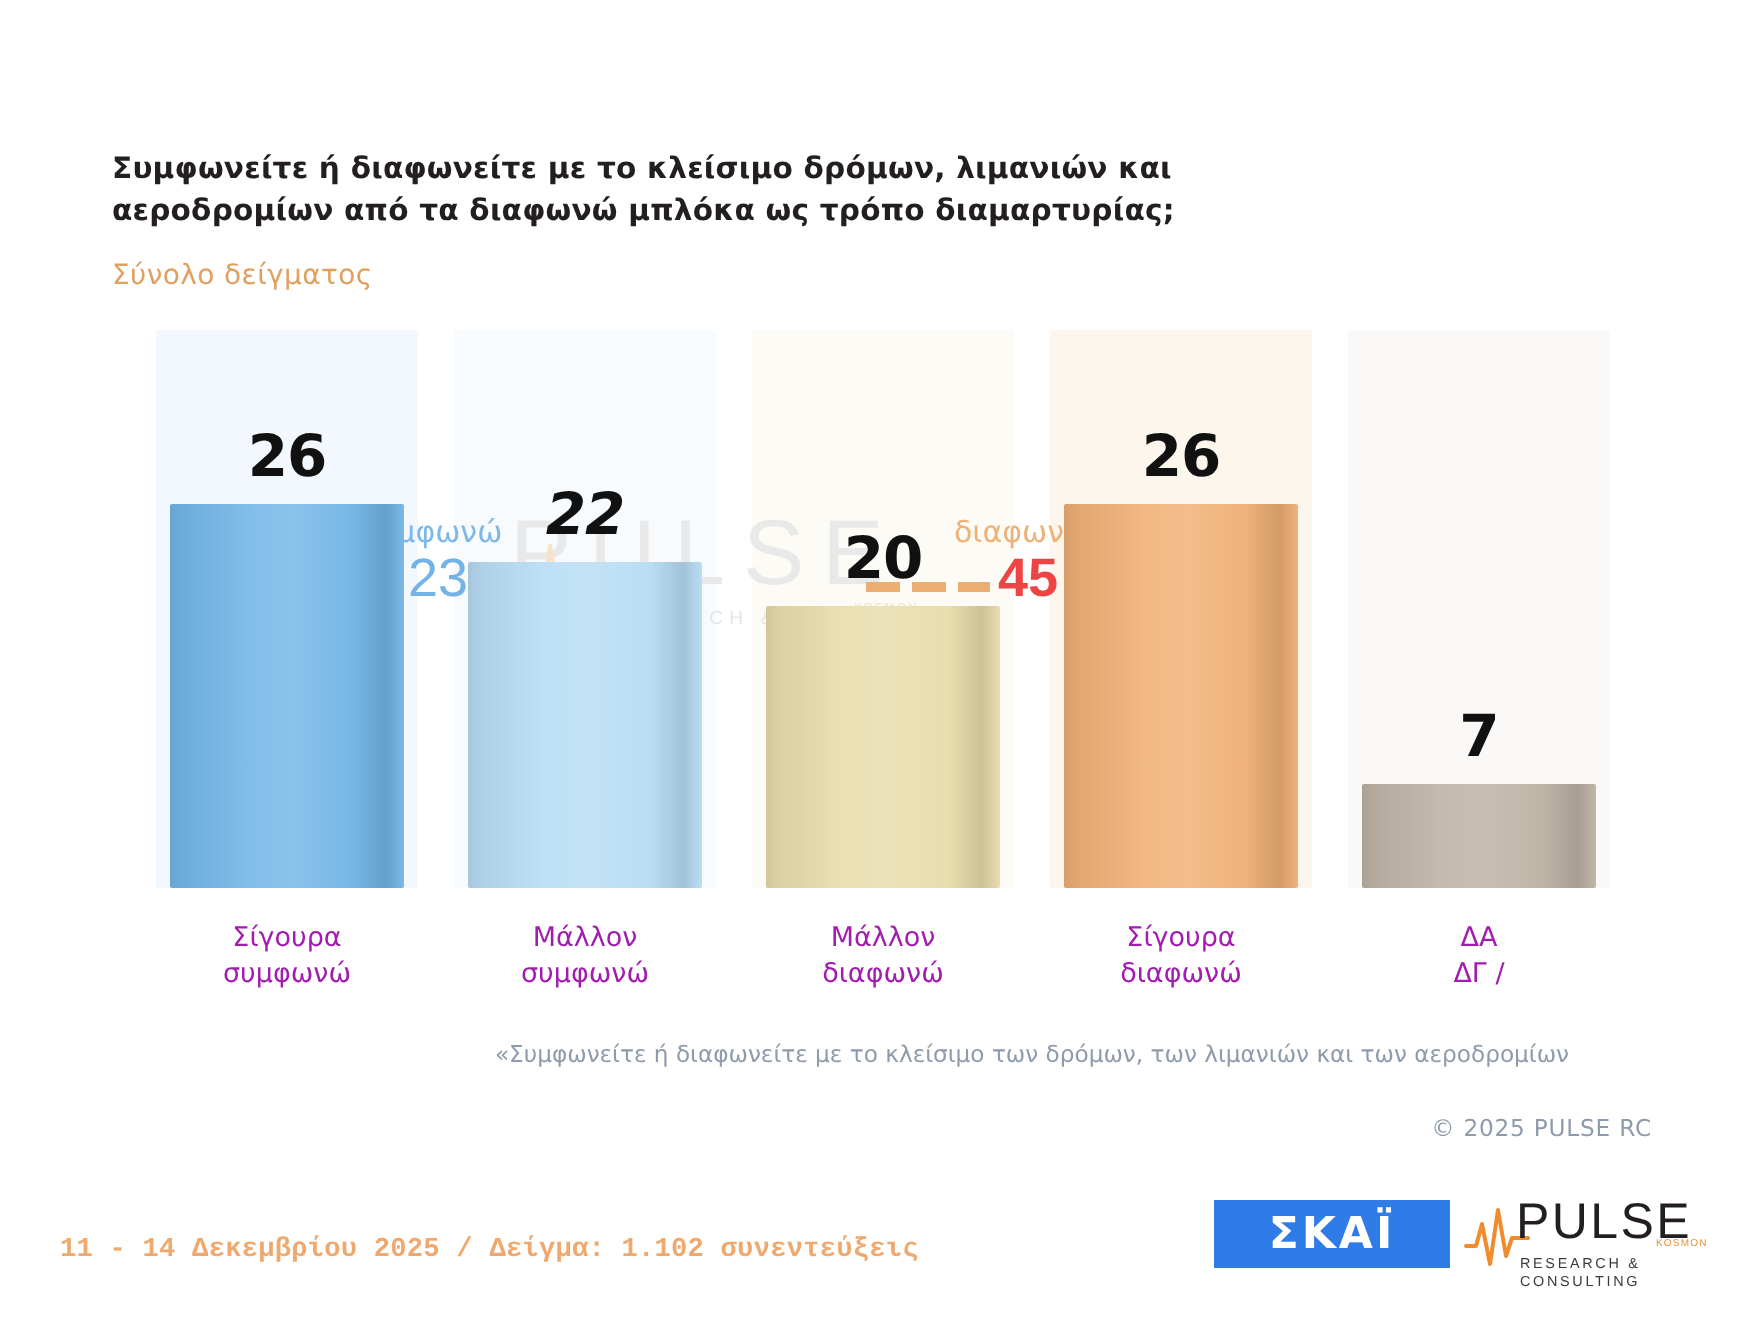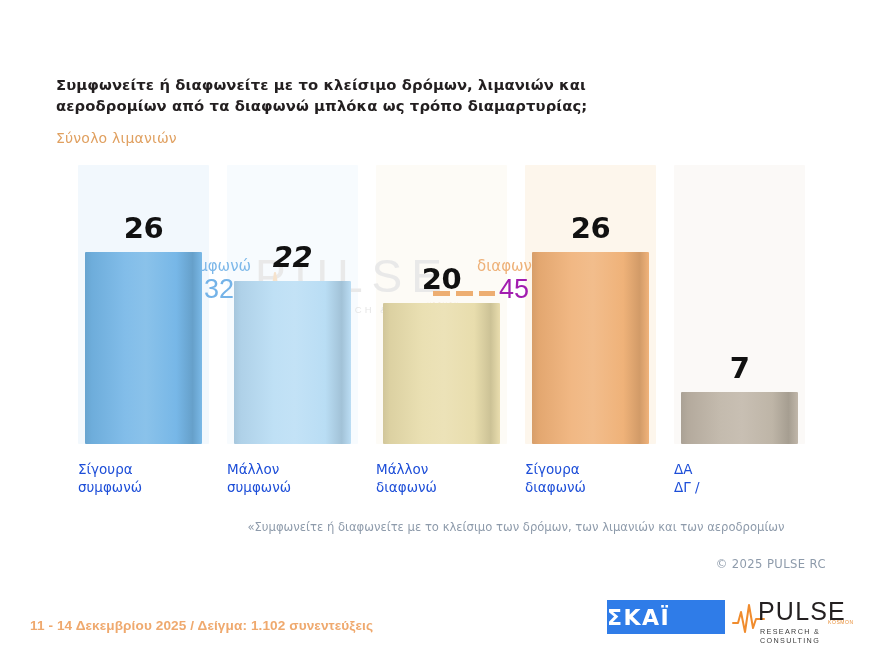--- a/index.html
+++ b/index.html
@@ -72,57 +72,57 @@
     background-image:repeating-linear-gradient(to right,#6aaee4 0px,#6aaee4 17px,rgba(255,255,255,0) 17px,rgba(255,255,255,0) 23px);
   }
   .bk-line.orange{
     background-image:repeating-linear-gradient(to right,#edae72 0px,#edae72 17px,rgba(255,255,255,0) 17px,rgba(255,255,255,0) 23px);
   }
   .bk-num{
     position:absolute;top:-9px;font-size:27px;line-height:30px;
     font-family:"Liberation Sans",sans-serif;font-weight:400;
   }
   .bk-num.blue{color:#74b3e8;}
-  .bk-num.orange{color:#a21caf;}
+  .bk-num.orange{color:#ef4444;font-weight:bold;}
   .bk-lab{
     position:absolute;top:-26px;font-size:15px;
     font-family:"DejaVu Sans",sans-serif;
   }
   .bk-lab.blue{color:#7db8e9;}
   .bk-lab.orange{color:#eeb178;}
 
   
   .cat{
-    position:absolute;font-size:13.5px;
-    line-height:18px;color:#1d4ed8;
+    position:absolute;text-align:center;font-size:13.5px;
+    line-height:18px;color:#a21caf;
     font-family:"DejaVu Sans",sans-serif;
   }
 
   
   .footquote{
     position:absolute;right:46px;top:519px;width:620px;
     text-align:center;font-size:11.6px;line-height:16.5px;
     color:#8e9bab;font-family:"DejaVu Sans",sans-serif;
   }
   .copy{
     position:absolute;right:46px;top:557px;text-align:left;
     font-size:11.6px;color:#8e9bab;letter-spacing:.4px;
     font-family:"DejaVu Sans",sans-serif;
   }
 
   
   .datesample{
     position:absolute;left:30px;top:618px;
     font-size:13.6px;font-weight:bold;color:#efa96e;
-    letter-spacing:.1px;font-family:Liberation Sans, sans-serif;
+    letter-spacing:.1px;font-family:Liberation Mono, monospace;
   }
 
   .skai{
     position:absolute;left:607px;top:600px;width:118px;height:34px;
-    background:#2f7ce8;display:flex;align-items:center;justify-content:flex-start;
+    background:#2f7ce8;display:flex;align-items:center;justify-content:center;
   }
   .skai span{
     color:#ffffff;font-size:22px;font-weight:bold;letter-spacing:1.5px;
     font-family:"DejaVu Sans",sans-serif;
   }
   .pulselogo{position:absolute;left:736px;top:598px;width:132px;height:40px;}
   .pl-text{
     position:absolute;left:22px;top:-1px;font-size:25px;letter-spacing:1.2px;
     color:#231f20;font-family:"Liberation Sans",sans-serif;font-weight:400;
   }
@@ -138,42 +138,42 @@
 </style>
 </head>
 <body>
 
 <div id="stage">
 
   <div class="title">
     <span class="l1">Συμφωνείτε ή διαφωνείτε με το κλείσιμο δρόμων, λιμανιών και</span>
     <span class="l2">αεροδρομίων από τα διαφωνώ μπλόκα ως τρόπο διαμαρτυρίας;</span>
   </div>
-  <div class="subtitle">Σύνολο λιμανιών</div>
+  <div class="subtitle">Σύνολο δείγματος</div>
 
   <div class="plot">
 
     <div class="col colpanel" style="left: 0px; width: 131px; background: rgb(242, 248, 253);"></div>
     <div class="col colpanel" style="left: 149px; width: 131px; background: rgb(247, 251, 254);"></div>
     <div class="col colpanel" style="left: 298px; width: 131px; background: rgb(253, 251, 246);"></div>
     <div class="col colpanel" style="left: 447px; width: 131px; background: rgb(253, 246, 236);"></div>
     <div class="col colpanel" style="left: 596px; width: 131px; background: rgb(251, 249, 247);"></div>
 
     <div class="watermark" style="left:177px;top:88px;">
       <svg class="wm-wave" width="62" height="44" viewBox="0 0 62 44">
         <path d="M2 30 L10 30 L14 16 L19 40 L24 6 L29 36 L33 24 L40 24" fill="none" stroke="#f6e3cd" stroke-width="2.2" stroke-linejoin="round"></path>
       </svg>
       <div class="wm-text">PULSE</div>
       <div class="wm-kosmon">KOSMON</div>
       <div class="wm-sub">RESEARCH &amp; CONSULTING</div>
     </div>
 
     <div class="bracket" style="left:60px;top:118px;width:164px;">
       <div class="bk-line blue" style="left:0px;width:62px;"></div>
-      <div class="bk-num blue" style="left:66px;">32</div>
+      <div class="bk-num blue" style="left:66px;">23</div>
       <div class="bk-line blue" style="left:102px;width:62px;"></div>
       <div class="bk-lab blue" style="left:42px;">συμφωνώ</div>
     </div>
 
     <div class="bracket" style="left:355px;top:118px;width:164px;">
       <div class="bk-line orange" style="left:0px;width:62px;"></div>
       <div class="bk-num orange" style="left:66px;">45</div>
       <div class="bk-line orange" style="left:102px;width:62px;"></div>
       <div class="bk-lab orange" style="left:44px;">διαφωνώ</div>
     </div>

